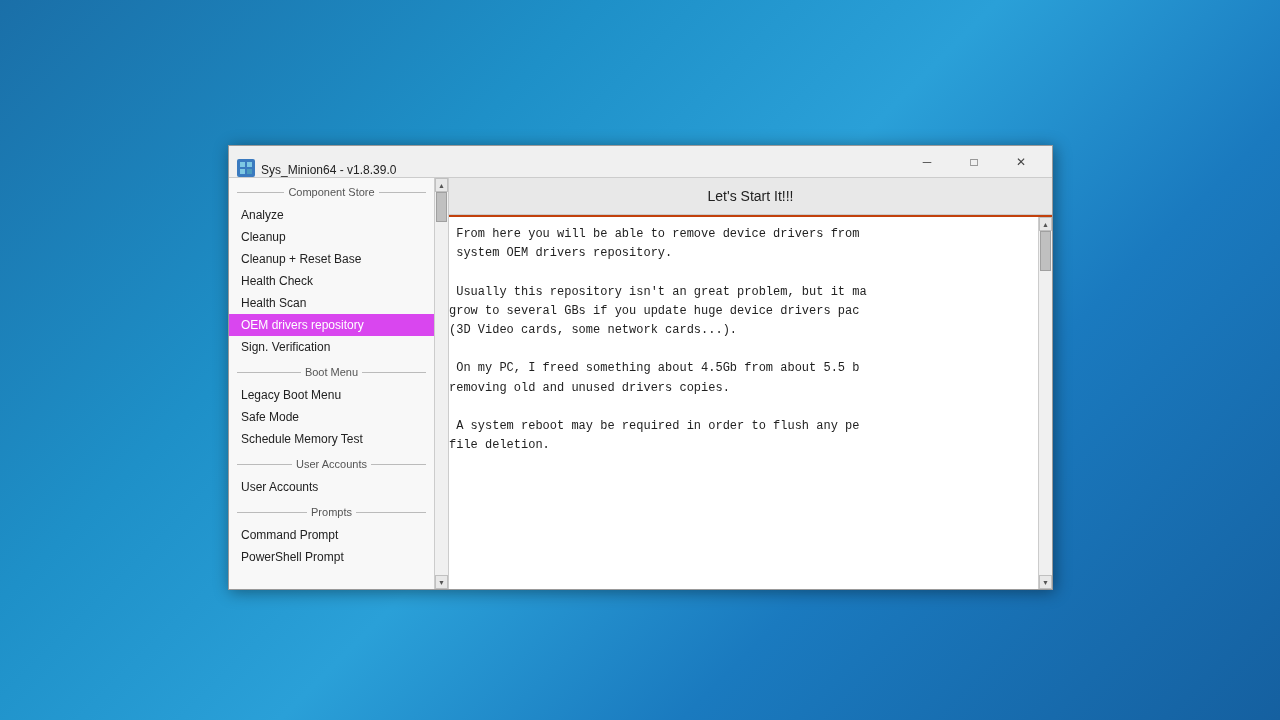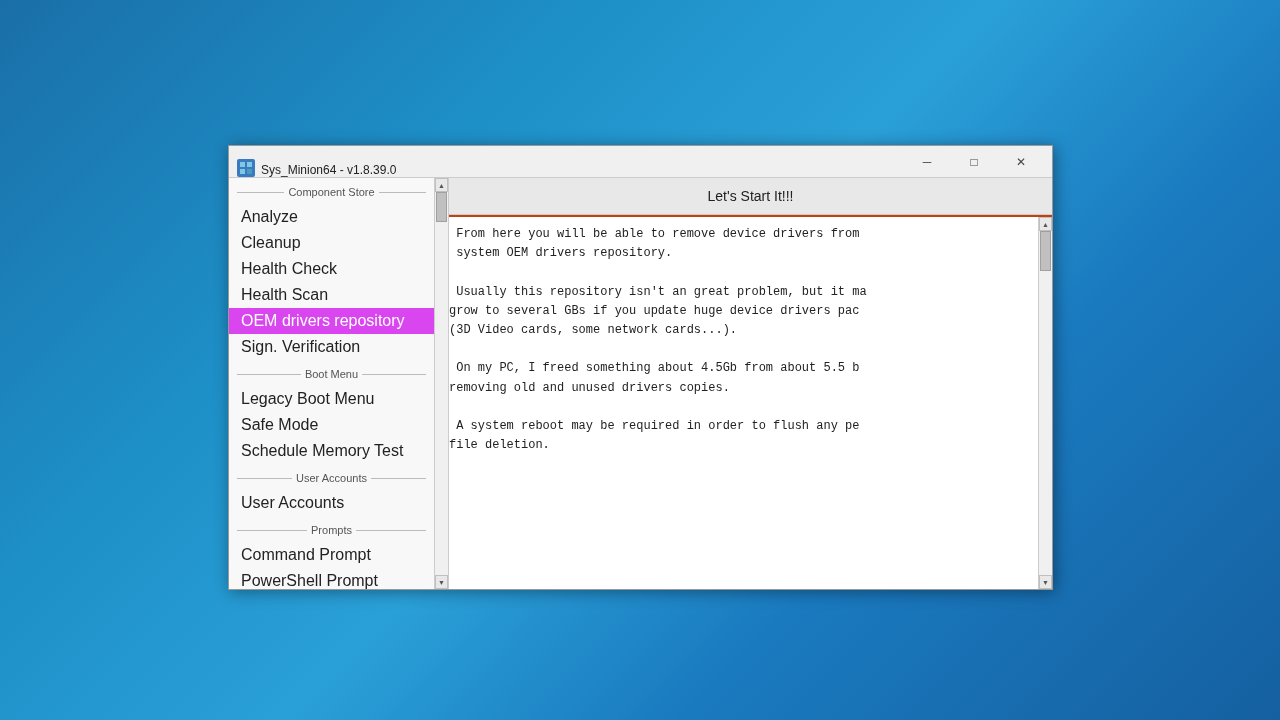--- a/index.html
+++ b/index.html
@@ -137,21 +137,21 @@
     .section-header::after {
       content: '';
       flex: 1;
       height: 1px;
       background: #bbb;
       margin: 0 4px;
     }
 
     .sidebar-item {
       padding: 4px 12px;
-      font-size: 16px;
+      font-size: 12px;
       color: #222;
       cursor: pointer;
       white-space: nowrap;
     }
 
     .sidebar-item.active {
       background: #d946ef;
       color: white;
     }
 
@@ -282,20 +282,21 @@
 
   <div class="main-content">
 
     <div class="sidebar">
       <div class="sidebar-with-scroll">
         <div class="sidebar-scroll">
 
           <div class="section-header">Component Store</div>
           <div class="sidebar-item">Analyze</div>
           <div class="sidebar-item">Cleanup</div>
+          <div class="sidebar-item">Cleanup + Reset Base</div>
           <div class="sidebar-item">Health Check</div>
           <div class="sidebar-item">Health Scan</div>
 
           <div class="sidebar-item active">OEM drivers repository</div>
           <div class="sidebar-item">Sign. Verification</div>
 
           <div class="section-header">Boot Menu</div>
           <div class="sidebar-item">Legacy Boot Menu</div>
           <div class="sidebar-item">Safe Mode</div>
           <div class="sidebar-item">Schedule Memory Test</div>

